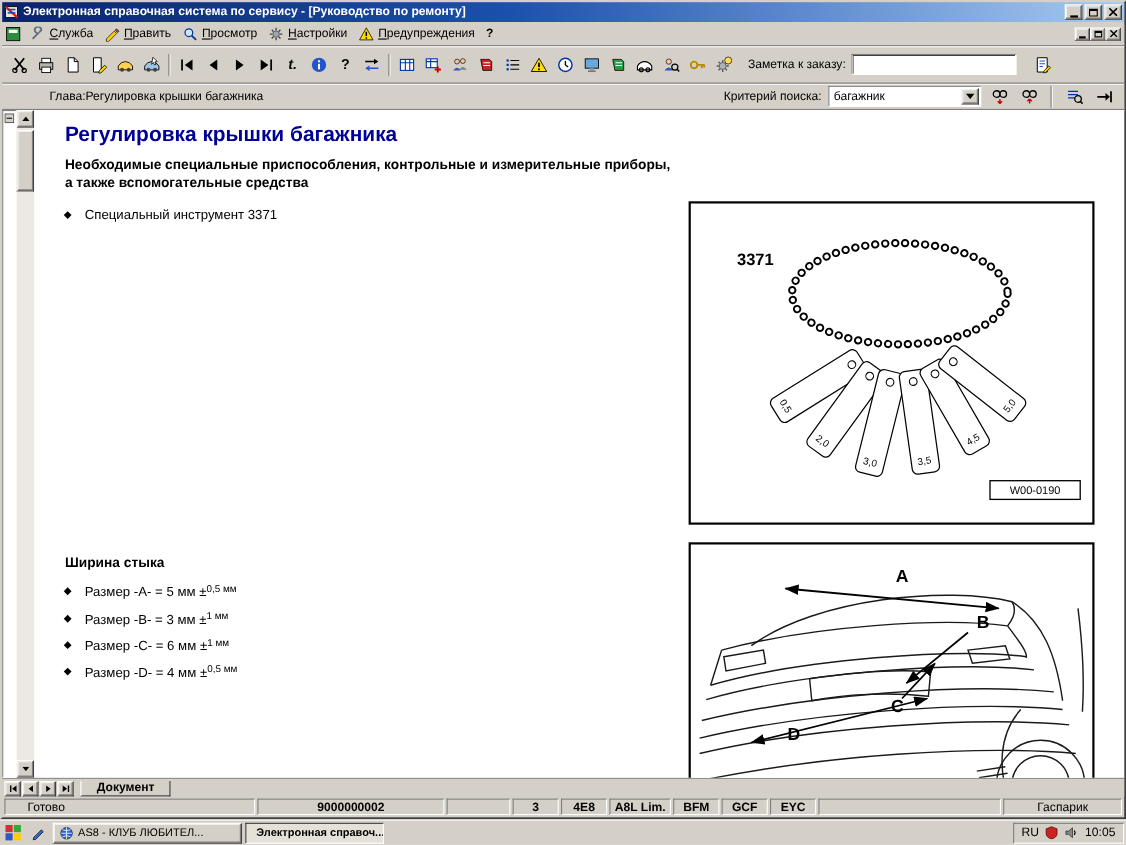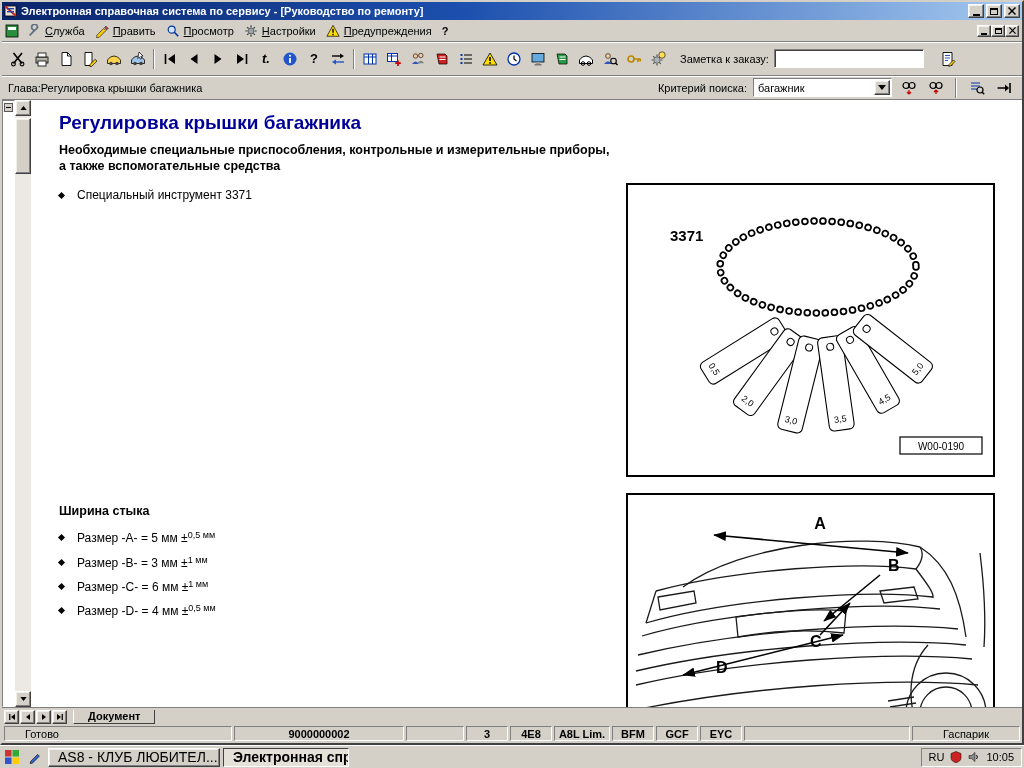--- a/index.html
+++ b/index.html
@@ -34,21 +34,21 @@
   
   .toolbar { height:34px; flex:0 0 34px; display:flex; align-items:center; padding:2px 4px; border-bottom:1px solid #808080; box-shadow:0 1px 0 #fff; }
   .tbtn { width:24px; height:24px; flex:0 0 24px; display:flex; align-items:center; justify-content:center; background:transparent; border:1px solid transparent; font-size:13px; font-weight:bold; }
   .tsep { width:2px; height:20px; border-left:1px solid #808080; border-right:1px solid #fff; margin:0 3px; }
   .note-label { margin-left:10px; margin-right:5px; white-space:nowrap; }
   .note-input { width:150px; height:19px; background:#fff; border:1px solid; border-color:#808080 #fff #fff #808080; box-shadow:inset 1px 1px 0 #404040; font-family:"Liberation Sans",sans-serif; font-size:11px; padding:0 3px; }
   .tbtn-right { margin-left:12px; }
 
   
   .chapterbar { height:24px; flex:0 0 24px; display:flex; align-items:center; padding:0 8px 0 6px; gap:6px; border-bottom:1px solid #808080; box-shadow:0 1px 0 #fff; }
-  .chapter-text { flex:1; white-space:nowrap; overflow:hidden; }
+  .chapter-text { flex:1; white-space:nowrap; overflow:hidden;margin-left:37px; }
   .search-label { white-space:nowrap; }
   .combo { width:139px; height:19px; background:#fff; border:1px solid; border-color:#808080 #fff #fff #808080; display:flex; align-items:center; }
   .combo-text { flex:1; padding:0 4px; white-space:nowrap; overflow:hidden; }
   .combo-btn { width:16px; height:15px; display:flex; align-items:center; justify-content:center; margin-right:1px; }
   .cbtn { width:21px; height:19px; display:flex; align-items:center; justify-content:center; background:transparent; border:1px solid transparent; }
 
   
   .docarea { flex:1; display:flex; min-height:0; }
   .left-strip { width:13px; flex:0 0 13px; background:#fff; border:1px solid; border-color:#808080 #fff #fff #808080; position:relative; }
   .strip-icon { position:absolute; left:1px; top:2px; }
@@ -76,21 +76,21 @@
 
   
   .statusbar { height:19px; flex:0 0 19px; display:flex; align-items:center; gap:2px; padding:1px 2px; }
   .sp { height:15px; border:1px solid; border-color:#808080 #fff #fff #808080; display:flex; align-items:center; justify-content:center; padding:0 20px; white-space:nowrap; }
   .sp.left { justify-content:flex-start; }
   .sp.b { font-weight:bold; }
 
   
   .taskbar { position:absolute; left:0; top:745px; width:1024px; height:23px; background:#d4d0c8; border-top:1px solid #fff; display:flex; align-items:center; gap:3px; padding:0 2px; }
   .qicon { width:20px; height:20px; display:flex; align-items:center; justify-content:center; }
-  .taskbtn { height:19px; display:flex; align-items:center; gap:4px; padding:0 5px; white-space:nowrap; overflow:hidden; font-size:14px; }
+  .taskbtn { height:19px; display:flex; align-items:center; gap:4px; padding:0 5px; white-space:nowrap; overflow:hidden; font-size:10px; }
   .taskbtn.t1 { width:172px; }
   .taskbtn.t2 { width:126px; border-color:#404040 #fff #fff #404040; box-shadow:none; background:#e4e1d9; font-weight:bold; }
   .tray { margin-left:auto; height:19px; display:flex; align-items:center; gap:6px; padding:0 7px; border:1px solid; border-color:#808080 #fff #fff #808080; }
 </style>
 </head>
 <body>
 
 <div class="app">
 
   <div class="titlebar">

